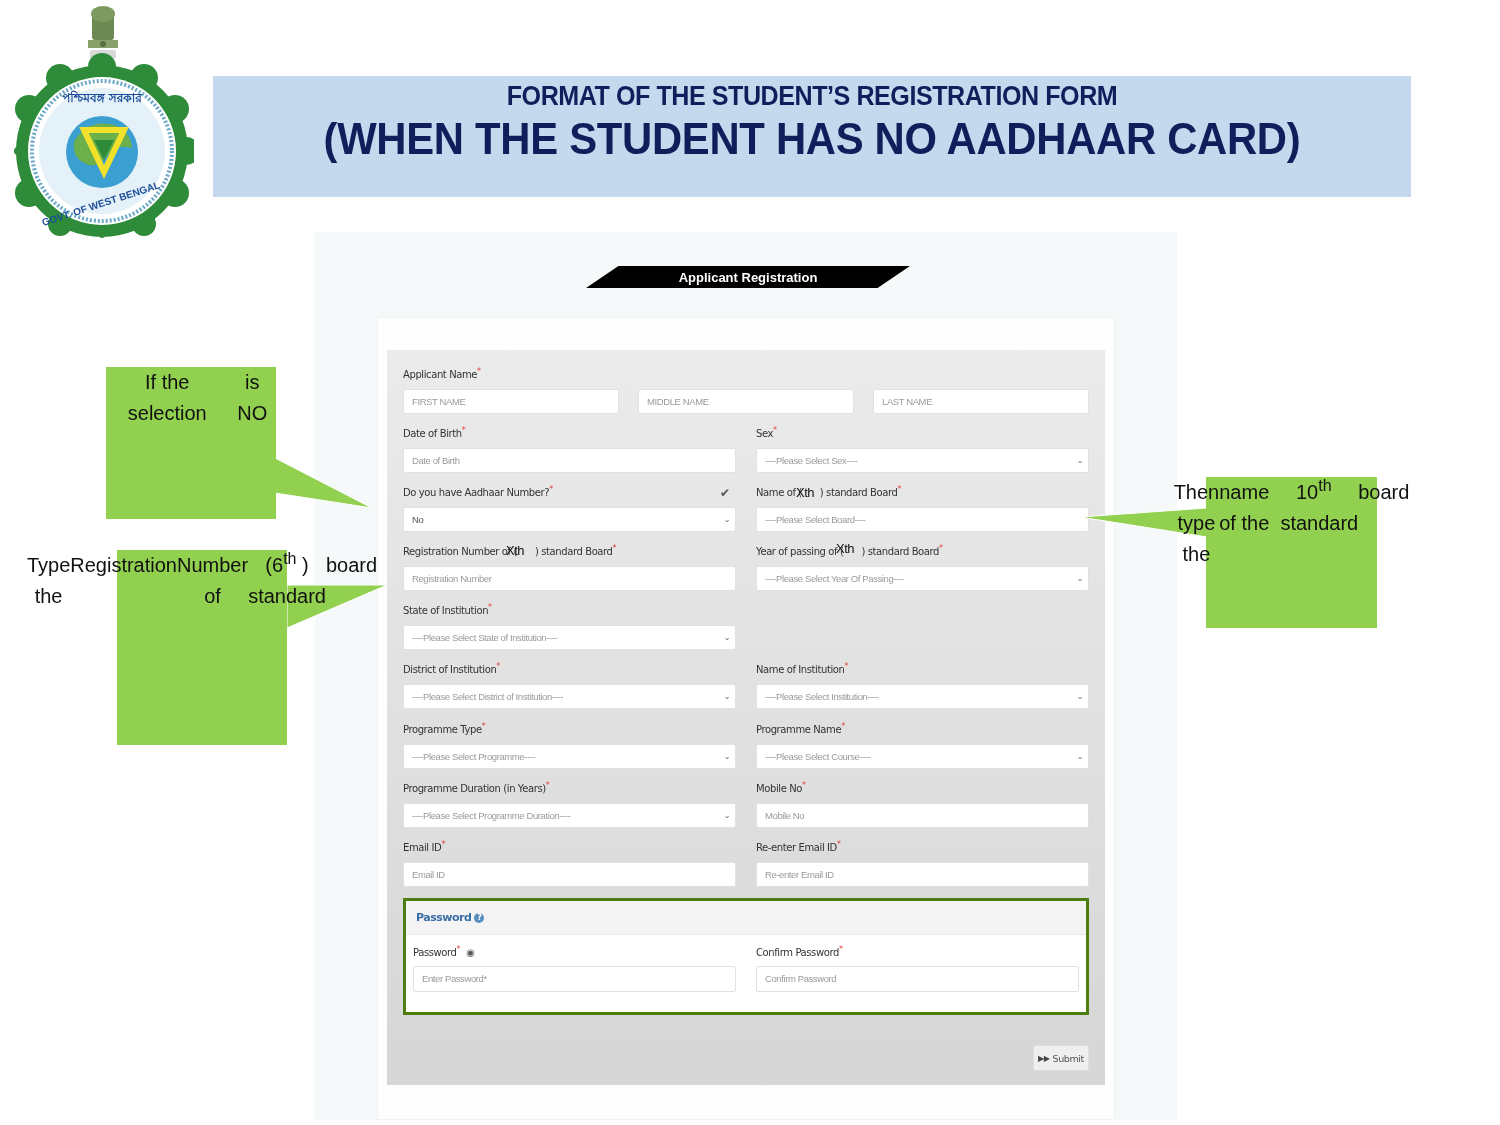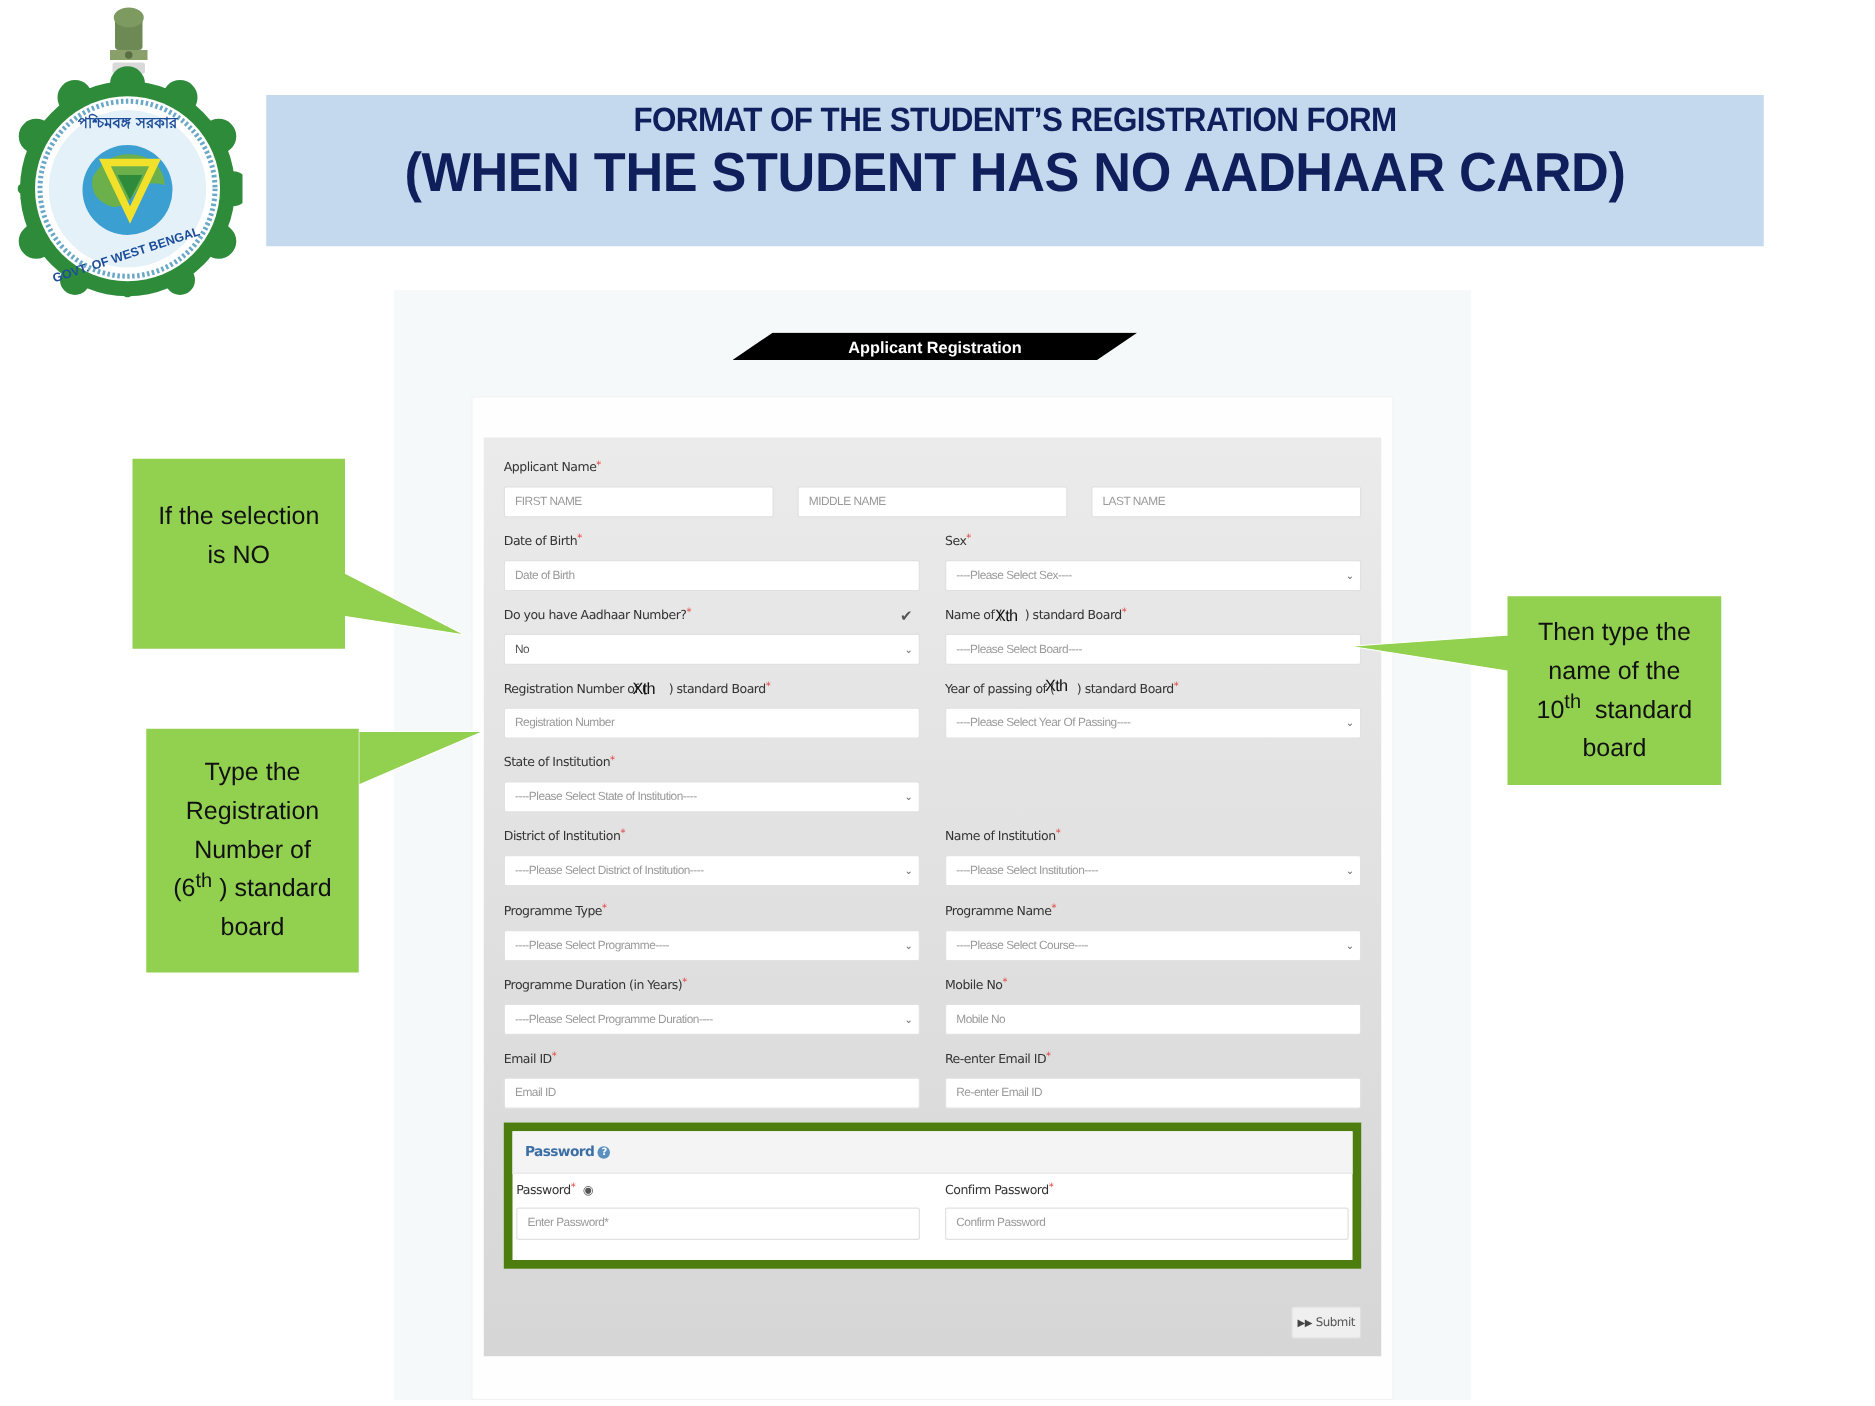--- a/index.html
+++ b/index.html
@@ -54,21 +54,21 @@
   }
   .overlay-xth {
     position: absolute; font-size: 13px; color: #111; background: transparent;
     font-family: "Liberation Sans", sans-serif; letter-spacing: -0.5px;
   }
   .check-icon { position: absolute; font-size: 12px; color: #555; }
 
   
   .pw-panel {
     position: absolute; left: 403px; top: 898px; width: 686px; height: 117px;
-    background: #fff; border: 7px solid #4d7c0f;
+    background: #fff; border: 3px solid #4d7c0f;
   }
   .pw-head {
     position: absolute; left: 0; top: 0; width: 100%; height: 34px;
     background: #f4f4f4; border-bottom: 1px solid #e8e8e8;
   }
   .pw-title { position: absolute; left: 10px; top: 10px; font-size: 11px; color: #3a6ea5; font-weight: bold; font-family: "DejaVu Sans", sans-serif; letter-spacing: -0.5px; }
   .help-icon {
     display: inline-block; width: 10px; height: 10px; border-radius: 50%;
     background: #5a8fbf; color: #fff; font-size: 8px; text-align: center; line-height: 10px;
     margin-left: 3px; vertical-align: middle;
@@ -80,21 +80,21 @@
     background: #efefef; border: 1px solid #dedede; border-radius: 2px;
     font-size: 9.5px; color: #555; display: flex; align-items: center; justify-content: center;
     font-family: "DejaVu Sans", sans-serif; letter-spacing: -0.4px;
   }
   .submit-btn .ffw { font-size: 8px; margin-right: 3px; color: #444; }
 
   
   .callout {
     position: absolute; background: #92d050; color: #111;
     font-family: "Liberation Sans", sans-serif; font-size: 20px; line-height: 31px;
-    text-align: center; display: flex; flex-direction: column; justify-content: center;
+    text-align: center; display: flex; flex-direction: row; justify-content: center;
   }
   .callout sup { font-size: 16px; line-height: 0; }
   .pointer { position: absolute; left: 0; top: 0; pointer-events: none; }
 </style>
 </head>
 <body>
 
 <div class="logo">
   <svg width="180" height="236" viewBox="0 0 180 236">
 
@@ -213,21 +213,21 @@
   <polygon points="275,458 372,508 275,493" fill="#92d050" stroke="#ffffff" stroke-width="1"></polygon>
   <polygon points="287,585 387,585 287,628" fill="#92d050" stroke="#ffffff" stroke-width="1"></polygon>
   <polygon points="1207,508 1080,517 1207,537" fill="#92d050" stroke="#ffffff" stroke-width="1"></polygon>
 </svg>
 
 <div class="callout" style="left:106px;top:367px;width:170px;height:152px;padding-bottom:28px;">
   <div>If the selection</div>
   <div>is  NO</div>
 </div>
 
-<div class="callout" style="left:117px;top:550px;width:170px;height:195px;margin-top:33px;">
+<div class="callout" style="left:117px;top:550px;width:170px;height:195px;">
   <div>Type the</div>
   <div>Registration</div>
   <div>Number of</div>
   <div><span>(6</span><sup>th</sup><span> ) standard</span></div>
   <div>board</div>
 </div>
 
 <div class="callout" style="left:1206px;top:477px;width:171px;height:151px;">
   <div>Then type the</div>
   <div>name of the</div>

